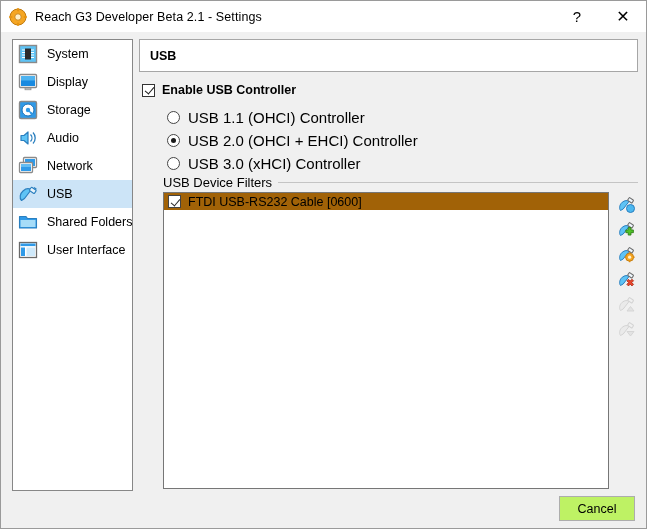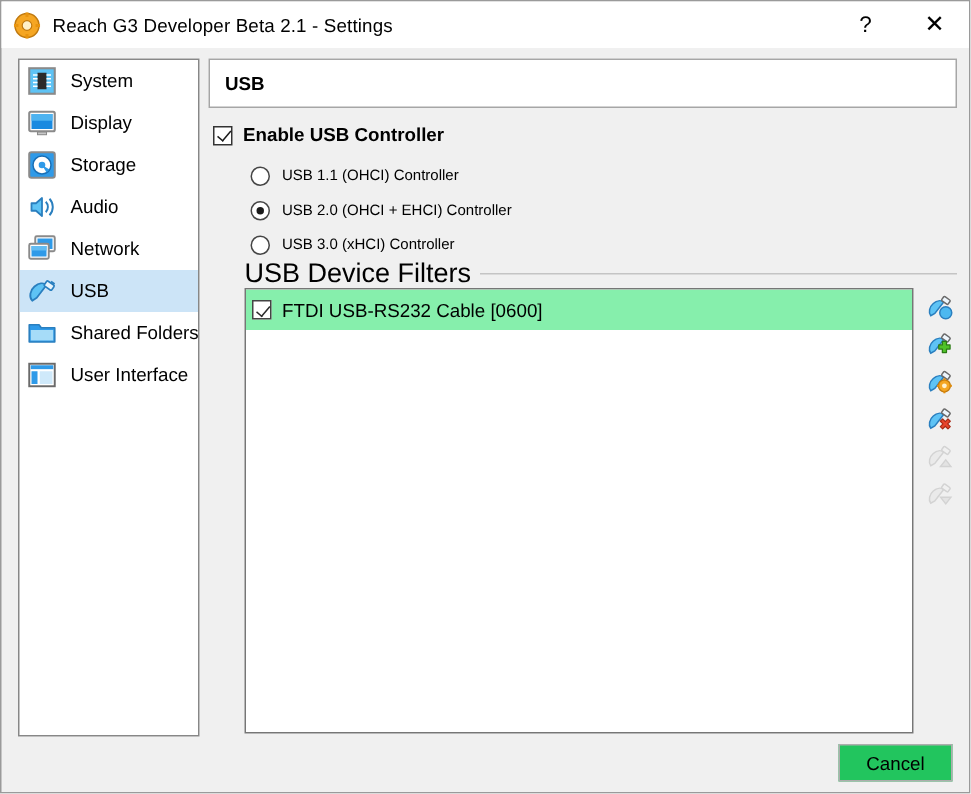--- a/index.html
+++ b/index.html
@@ -186,38 +186,38 @@
     position: absolute;
     left: 2.6px;
     top: 2.6px;
     width: 5.2px;
     height: 5.2px;
     border-radius: 50%;
     background: #1a1a1a;
   }
   .rb-label {
     margin-left: 8px;
-    font-size: 10px;
+    font-size: 15px;
     white-space: nowrap;
   }
 
   
   .filters-group {
     position: absolute;
     left: 24px;
     top: 135px;
     width: 475px;
   }
   .group-title-row {
     display: flex;
     align-items: center;
     height: 16px;
   }
   .group-title {
-    font-size: 18px;
+    font-size: 13px;
     white-space: nowrap;
     padding-right: 6px;
   }
   .group-rule {
     flex: 1 1 auto;
     height: 1px;
     background: #c4c4c4;
   }
 
   .list-wrap {
@@ -227,23 +227,23 @@
     width: 446px;
     height: 297px;
     background: #ffffff;
     border: 1px solid #767676;
     box-sizing: border-box;
     overflow: hidden;
   }
   .list-row {
     display: flex;
     align-items: center;
-    height: 27px;
+    height: 17px;
     padding-left: 4px;
-    background: #86efac;
+    background: #a16207;
     box-sizing: border-box;
   }
   .list-cb {
     width: 13px;
     height: 13px;
     border: 1px solid #444444;
     background: #ffffff;
     position: relative;
     box-sizing: border-box;
     flex: 0 0 auto;
@@ -296,21 +296,21 @@
     justify-content: flex-end;
     padding-right: 11px;
     box-sizing: border-box;
   }
   .btn {
     width: 76px;
     height: 25px;
     font-family: "Liberation Sans", sans-serif;
     font-size: 12.5px;
     color: #000000;
-    background: #22c55e;
+    background: #bef264;
     border: 1px solid #adadad;
     box-sizing: border-box;
     display: flex;
     align-items: center;
     justify-content: center;
   }
   .btn.default {
     border: 2px solid #0078d7;
     background: #e1e1e1;
     margin-right: 6px;

